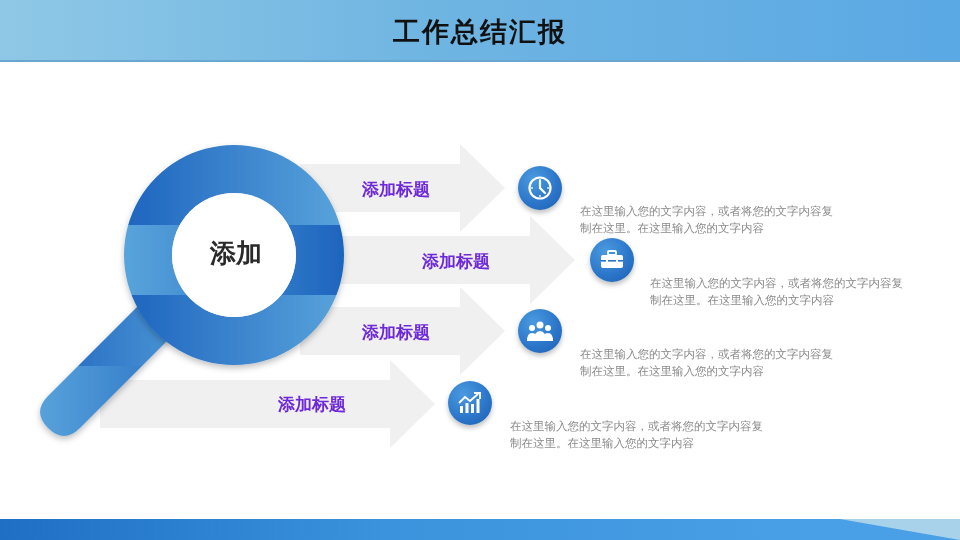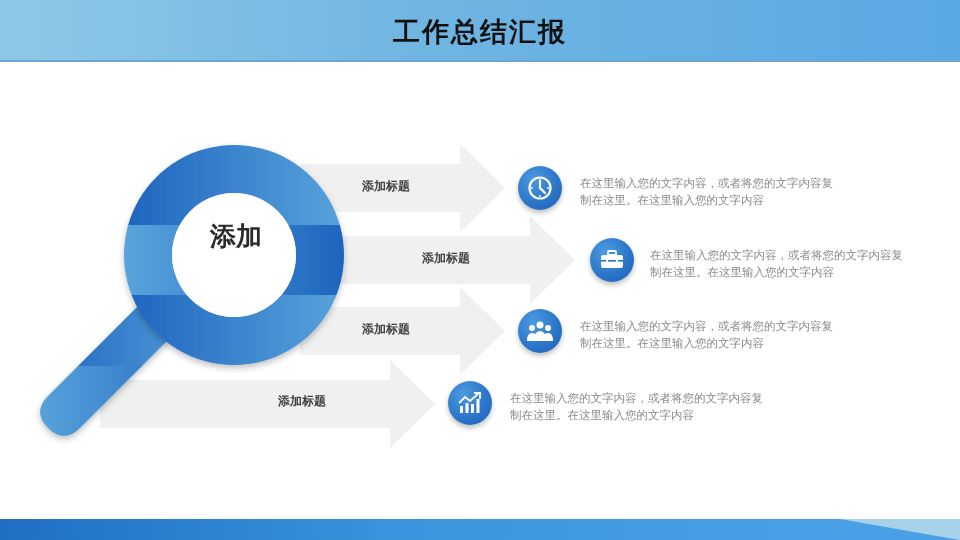--- a/index.html
+++ b/index.html
@@ -19,35 +19,35 @@
     position:absolute; left:0; top:519px; width:960px; height:21px;
     background:linear-gradient(90deg,#1f6fc5 0%,#3a93dc 40%,#4aa0e6 85%);
   }
   .footer-corner {
     position:absolute; right:0; top:519px; width:120px; height:21px;
     background:#a8d2ea;
     clip-path:polygon(0 0,100% 0,100% 100%);
   }
   .diagram { position:absolute; left:0; top:0; width:960px; height:540px; }
   .arrow-label {
-    position:absolute; font-size:12px; font-weight:bold; color:#404040;
+    position:absolute; font-size:17px; font-weight:bold; color:#6d28d9;
     white-space:nowrap;
   }
   .center-title {
-    position:absolute; left:186px; top:220px; width:100px; text-align:center;
+    position:absolute; left:186px; top:237px; width:100px; text-align:center;
     font-size:26px; font-weight:bold; color:#2a2a2a; line-height:33px;
   }
   .icon-circle {
     position:absolute; width:44px; height:44px; border-radius:50%;
     background:radial-gradient(circle at 35% 30%,#4a9ae0 0%,#2a74c8 60%,#1d5fb0 100%);
     box-shadow:0 3px 5px rgba(0,0,0,0.25);
     display:flex; align-items:center; justify-content:center;
   }
   .desc {
-    position:absolute; width:290px; font-size:11.5px; color:#8a8a8a; line-height:17px;
+    position:absolute; width:290px; font-size:11.5px; color:#8a8a8a; line-height:17px;margin-top:28px;
   }
 </style>
 </head>
 <body>
 
 <div class="header">
   <div class="header-title">工作总结汇报</div>
 </div>
 
 <svg class="diagram" viewBox="0 0 960 540" xmlns="http://www.w3.org/2000/svg">

